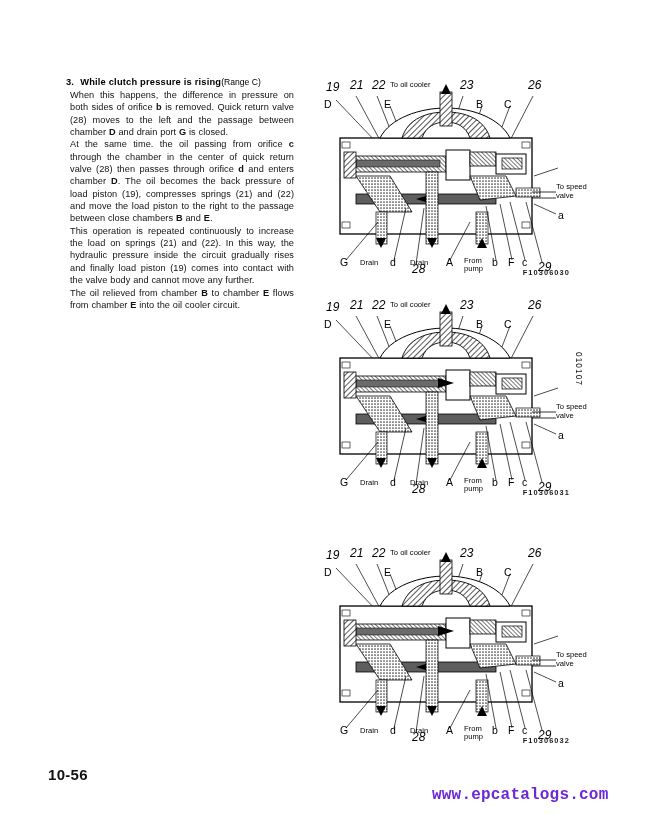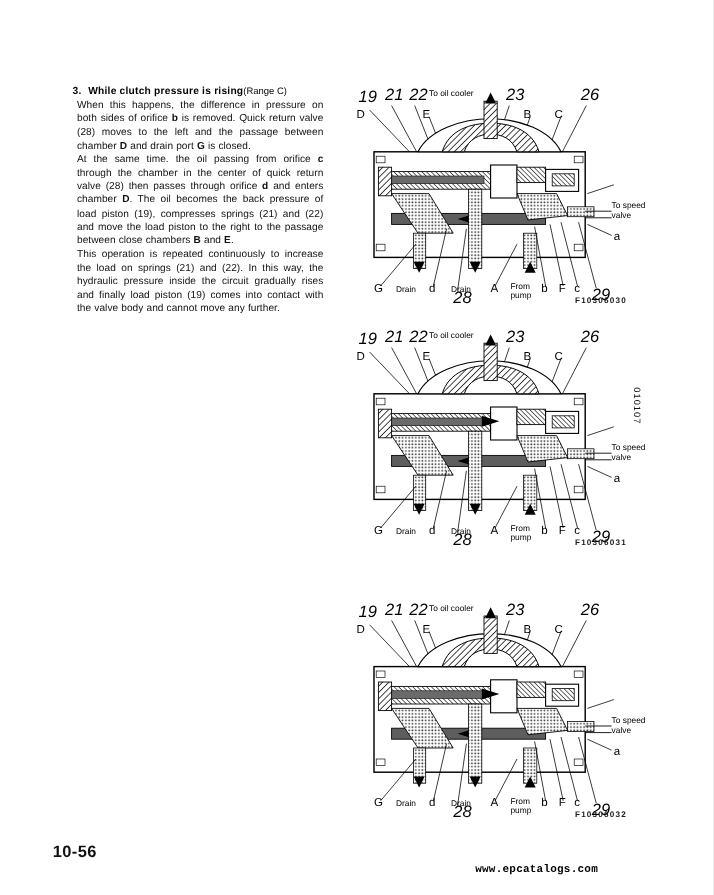--- a/index.html
+++ b/index.html
@@ -77,41 +77,41 @@
   }
 
   .lbl {
     position: absolute;
     font-size: 8.6px;
     color: #000;
     white-space: nowrap;
     font-family: "Liberation Sans", sans-serif;
   }
   .lbl.big { font-size: 10.5px; }
-  .lbl.num { font-size: 15px; font-style: italic; }
+  .lbl.num { font-size: 12px; font-style: italic; }
   .lbl.small { font-size: 7.6px; }
 
   
   #page-number {
     position: absolute;
     left: 48px;
     top: 766px;
     font-size: 15px;
     font-weight: bold;
     color: #111;
     letter-spacing: .3px;
   }
   #watermark {
     position: absolute;
     left: 432px;
     top: 786px;
     font-family: "Liberation Mono", monospace;
-    font-size: 10px;
+    font-size: 16px;
     font-weight: bold;
-    color: #000000;
+    color: #6d28d9;
     letter-spacing: .2px;
   }
   #side-code {
     position: absolute;
     left: 584px;
     top: 352px;
     font-size: 8.4px;
     letter-spacing: 1px;
     color: #111;
     transform: rotate(90deg);
@@ -126,20 +126,21 @@
 
   <div id="text-col">
 
     <div class="heading">
       <span class="num">3.</span><span>While clutch pressure is rising</span><span class="rng">(Range C)</span>
     </div>
 
     <p class="para">When this happens, the difference in pressure on both sides of orifice <b>b</b> is removed. Quick return valve (28) moves to the left and the passage between chamber <b>D</b> and drain port <b>G</b> is closed.</p>
     <p class="para">At the same time. the oil passing from orifice <b>c</b> through the chamber in the center of quick return valve (28) then passes through orifice <b>d</b> and enters chamber <b>D</b>. The oil becomes the back pressure of load piston (19), compresses springs (21) and (22) and move the load piston to the right to the passage between close chambers <b>B</b> and <b>E</b>.</p>
     <p class="para">This operation is repeated continuously to increase the load on springs (21) and (22). In this way, the hydraulic pressure inside the circuit gradually rises and finally load piston (19) comes into contact with the valve body and cannot move any further.</p>
+    <p class="para">The oil relieved from chamber <b>B</b> to chamber <b>E</b> flows from chamber <b>E</b> into the oil cooler circuit.</p>
   </div>
 
   <div class="figure" id="fig1">
     <div class="fig-inner">
       <svg width="252" height="196" viewBox="0 0 252 196">
         <defs>
           <pattern id="hatchA1" width="4" height="4" patternUnits="userSpaceOnUse" patternTransform="rotate(45)">
             <rect width="4" height="4" fill="#ffffff"></rect>
             <line x1="0" y1="0" x2="0" y2="4" stroke="#2b2b2b" stroke-width="1.6"></line>
           </pattern>

